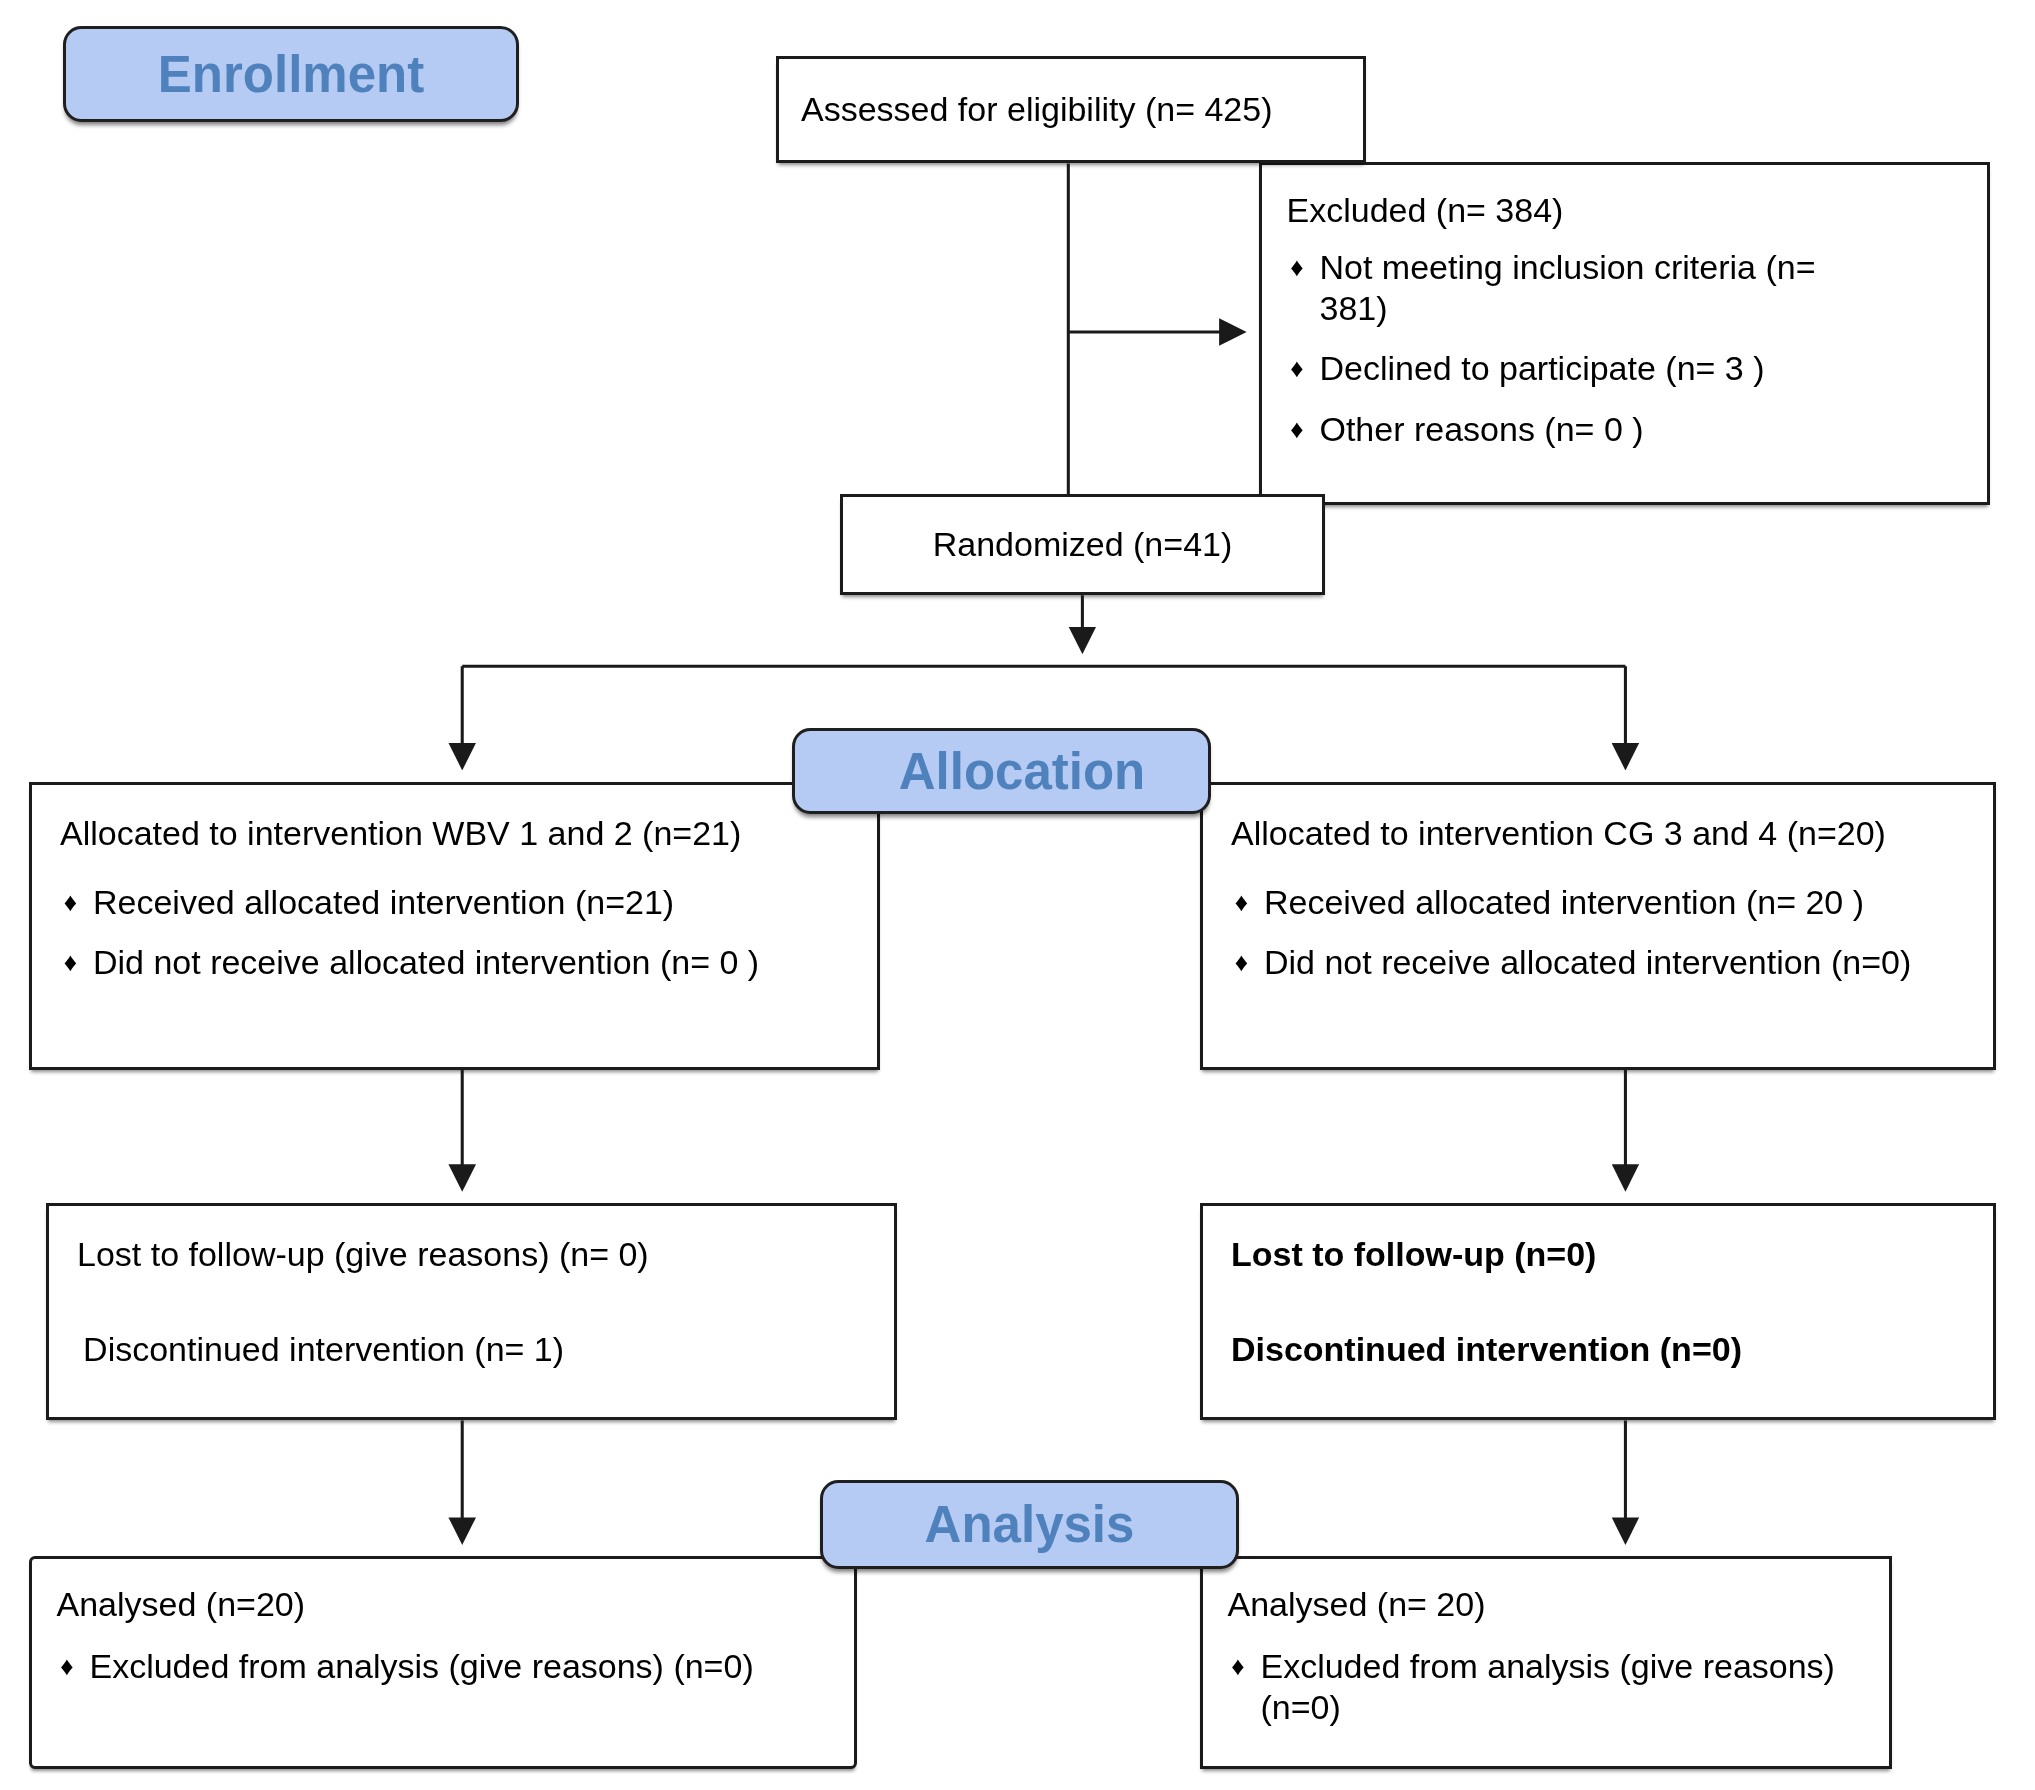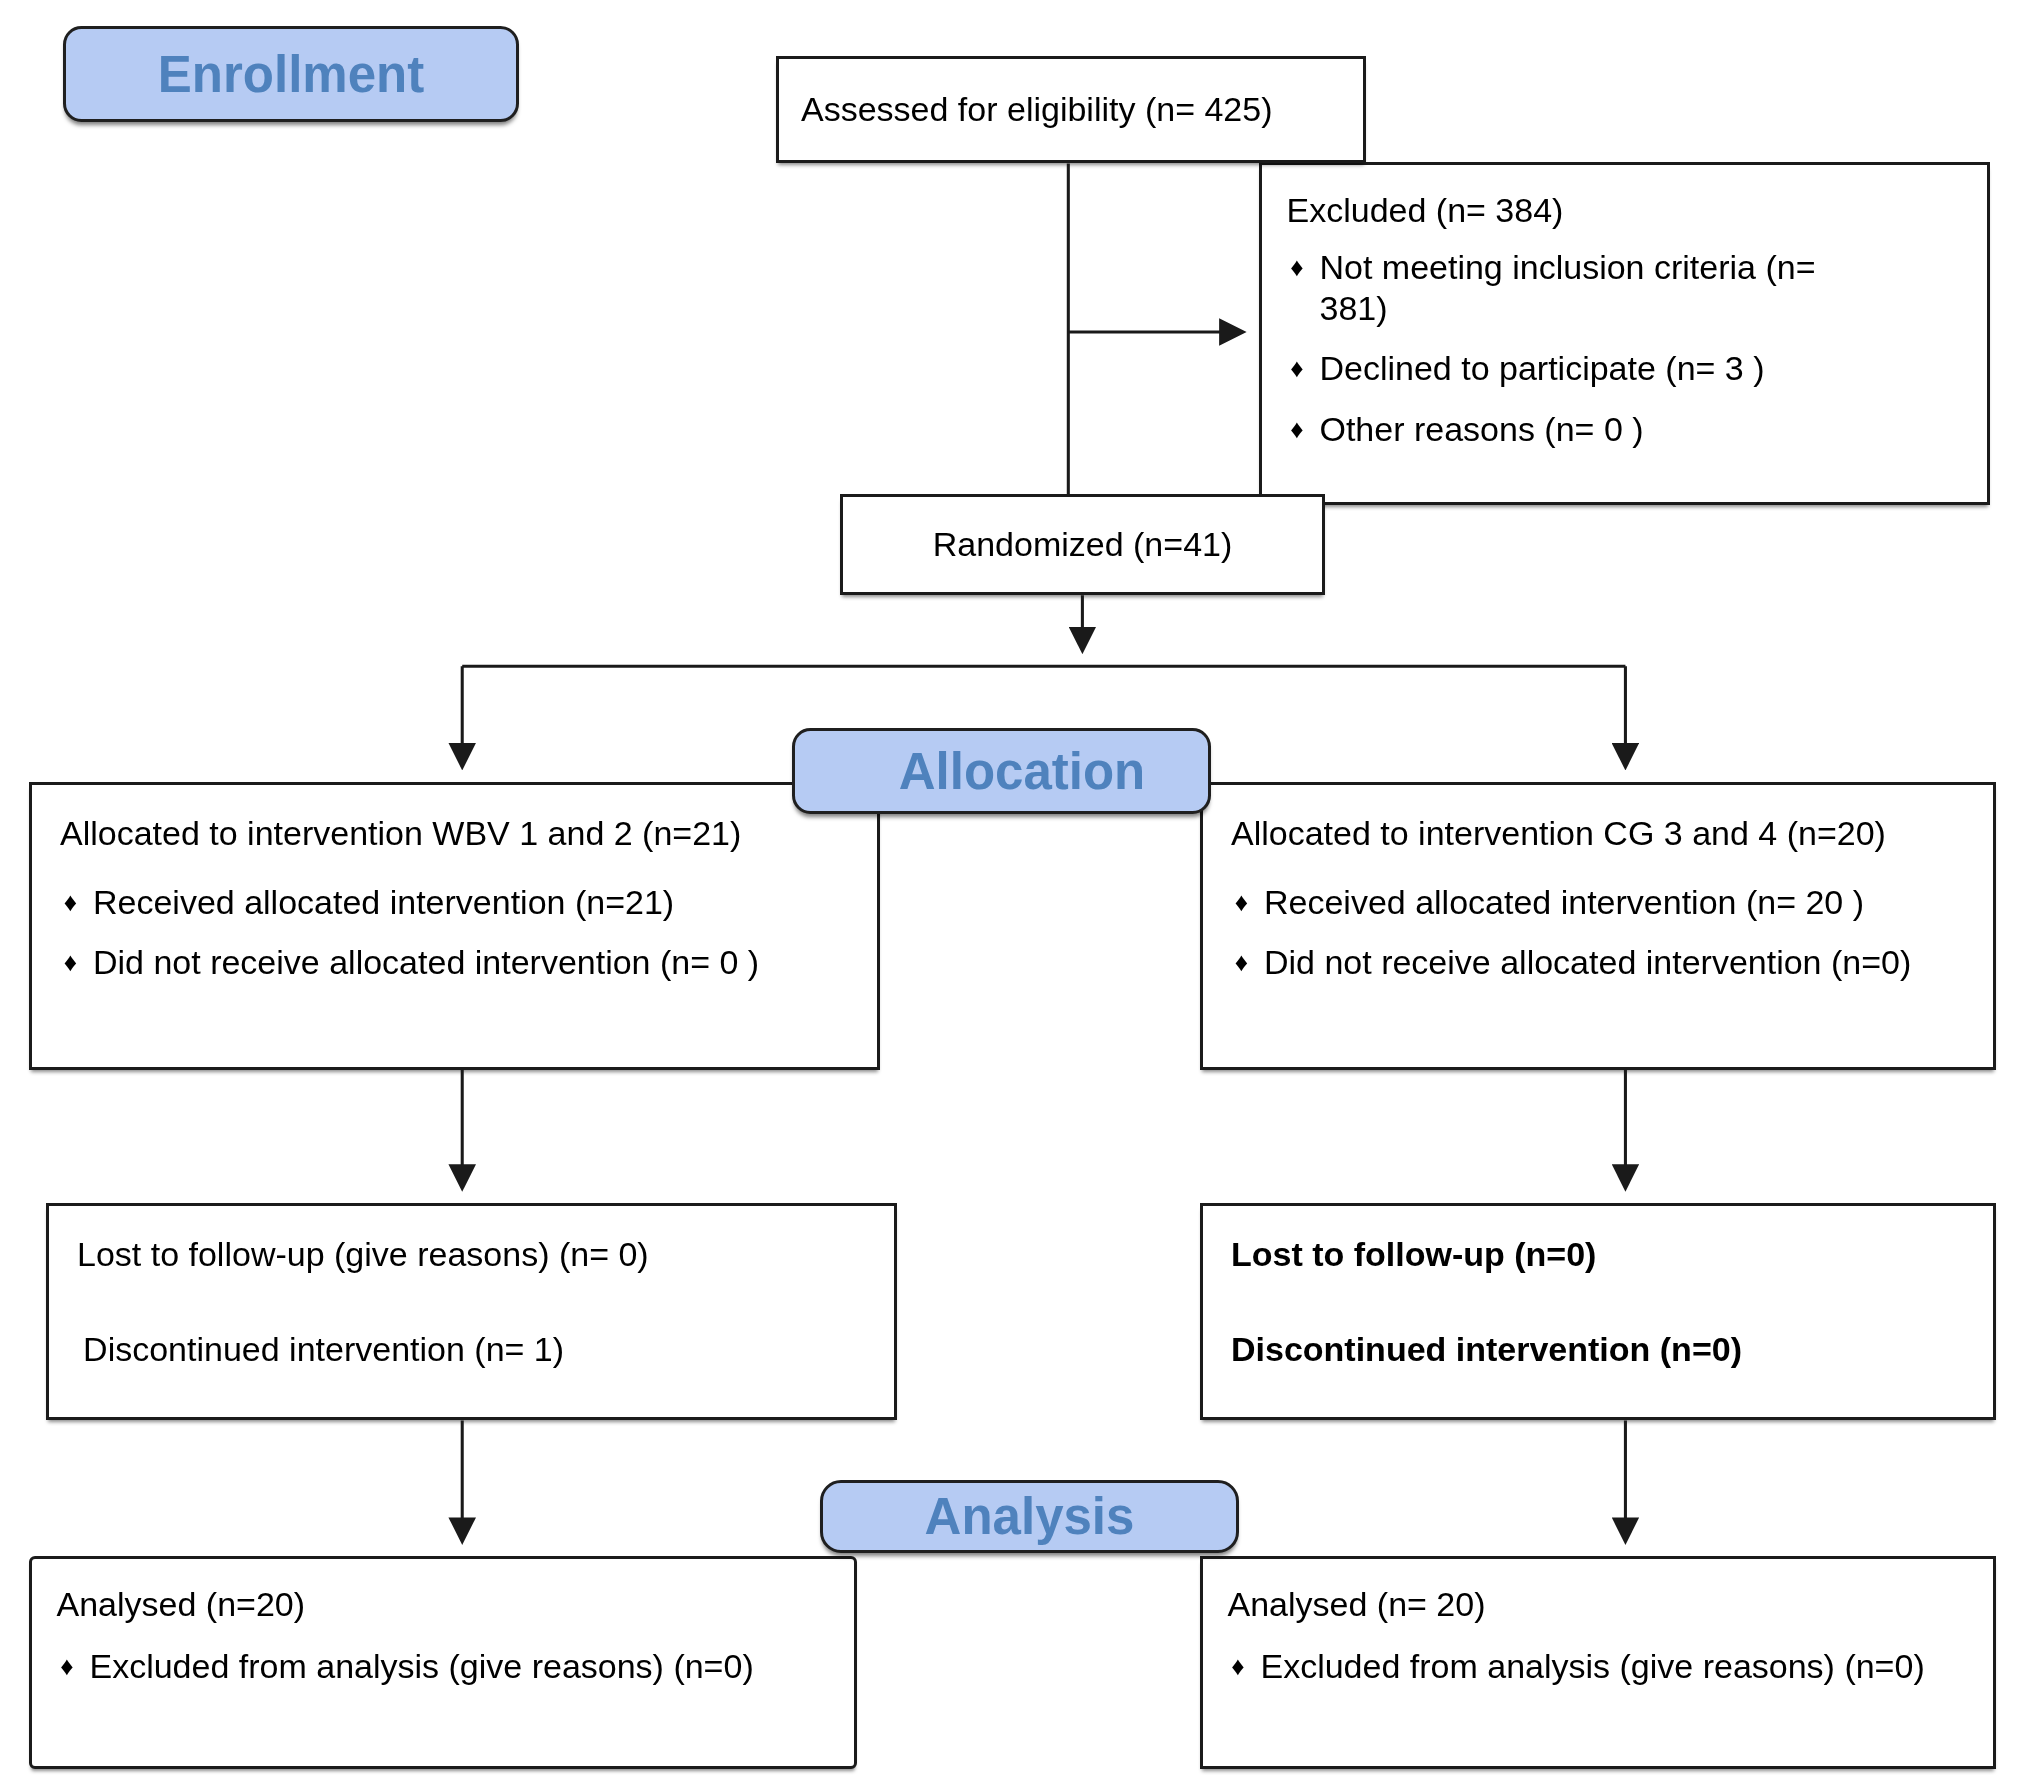--- a/index.html
+++ b/index.html
@@ -86,21 +86,21 @@
       <line x1="755" y1="2320" x2="755" y2="2517" marker-end="url(#arr)"></line>
       <line x1="2655" y1="2320" x2="2655" y2="2517" marker-end="url(#arr)"></line>
     </g>
   </svg>
 
   <div class="slabel" style="left:63px;top:26px;width:456px;height:96px;">Enrollment</div>
 
   <div class="slabel" style="left:792px;top:728px;width:419px;height:86px;padding-left:41px;">Allocation</div>
 
 
-  <div class="slabel" style="left:820px;top:1480px;width:419px;height:73px;border-radius:21px;">Analysis</div>
+  <div class="slabel" style="left:820px;top:1480px;width:419px;height:89px;">Analysis</div>
 
   <div class="wbox" style="left:1259px;top:162px;width:731px;height:343px;z-index:0;">
     <div class="pad-sm">
       <div class="title-line" style="margin-bottom:17px;">Excluded (n= 384)</div>
       <div class="bullet">
         <span class="diamond">♦</span>
         <span class="bullet-text wrap-narrow">Not meeting inclusion criteria (n= 381)</span>
       </div>
       <div class="bullet">
         <span class="diamond">♦</span>
@@ -166,21 +166,21 @@
   <div class="wbox" style="left:29px;top:1556px;width:828px;height:213px;border-radius:6px;">
     <div class="pad-sm">
       <div class="title-line" style="margin-bottom:22px;">Analysed (n=20)</div>
       <div class="bullet">
         <span class="diamond">♦</span>
         <span class="bullet-text">Excluded from analysis (give reasons) (n=0)</span>
       </div>
     </div>
   </div>
 
-  <div class="wbox" style="left:1200px;top:1556px;width:796px;height:213px;">
+  <div class="wbox" style="left:1200px;top:1556px;width:692px;height:213px;">
     <div class="pad-sm">
       <div class="title-line" style="margin-bottom:22px;">Analysed (n= 20)</div>
       <div class="bullet">
         <span class="diamond">♦</span>
         <span class="bullet-text">Excluded from analysis (give reasons) (n=0)</span>
       </div>
     </div>
   </div>
 
 </div>

